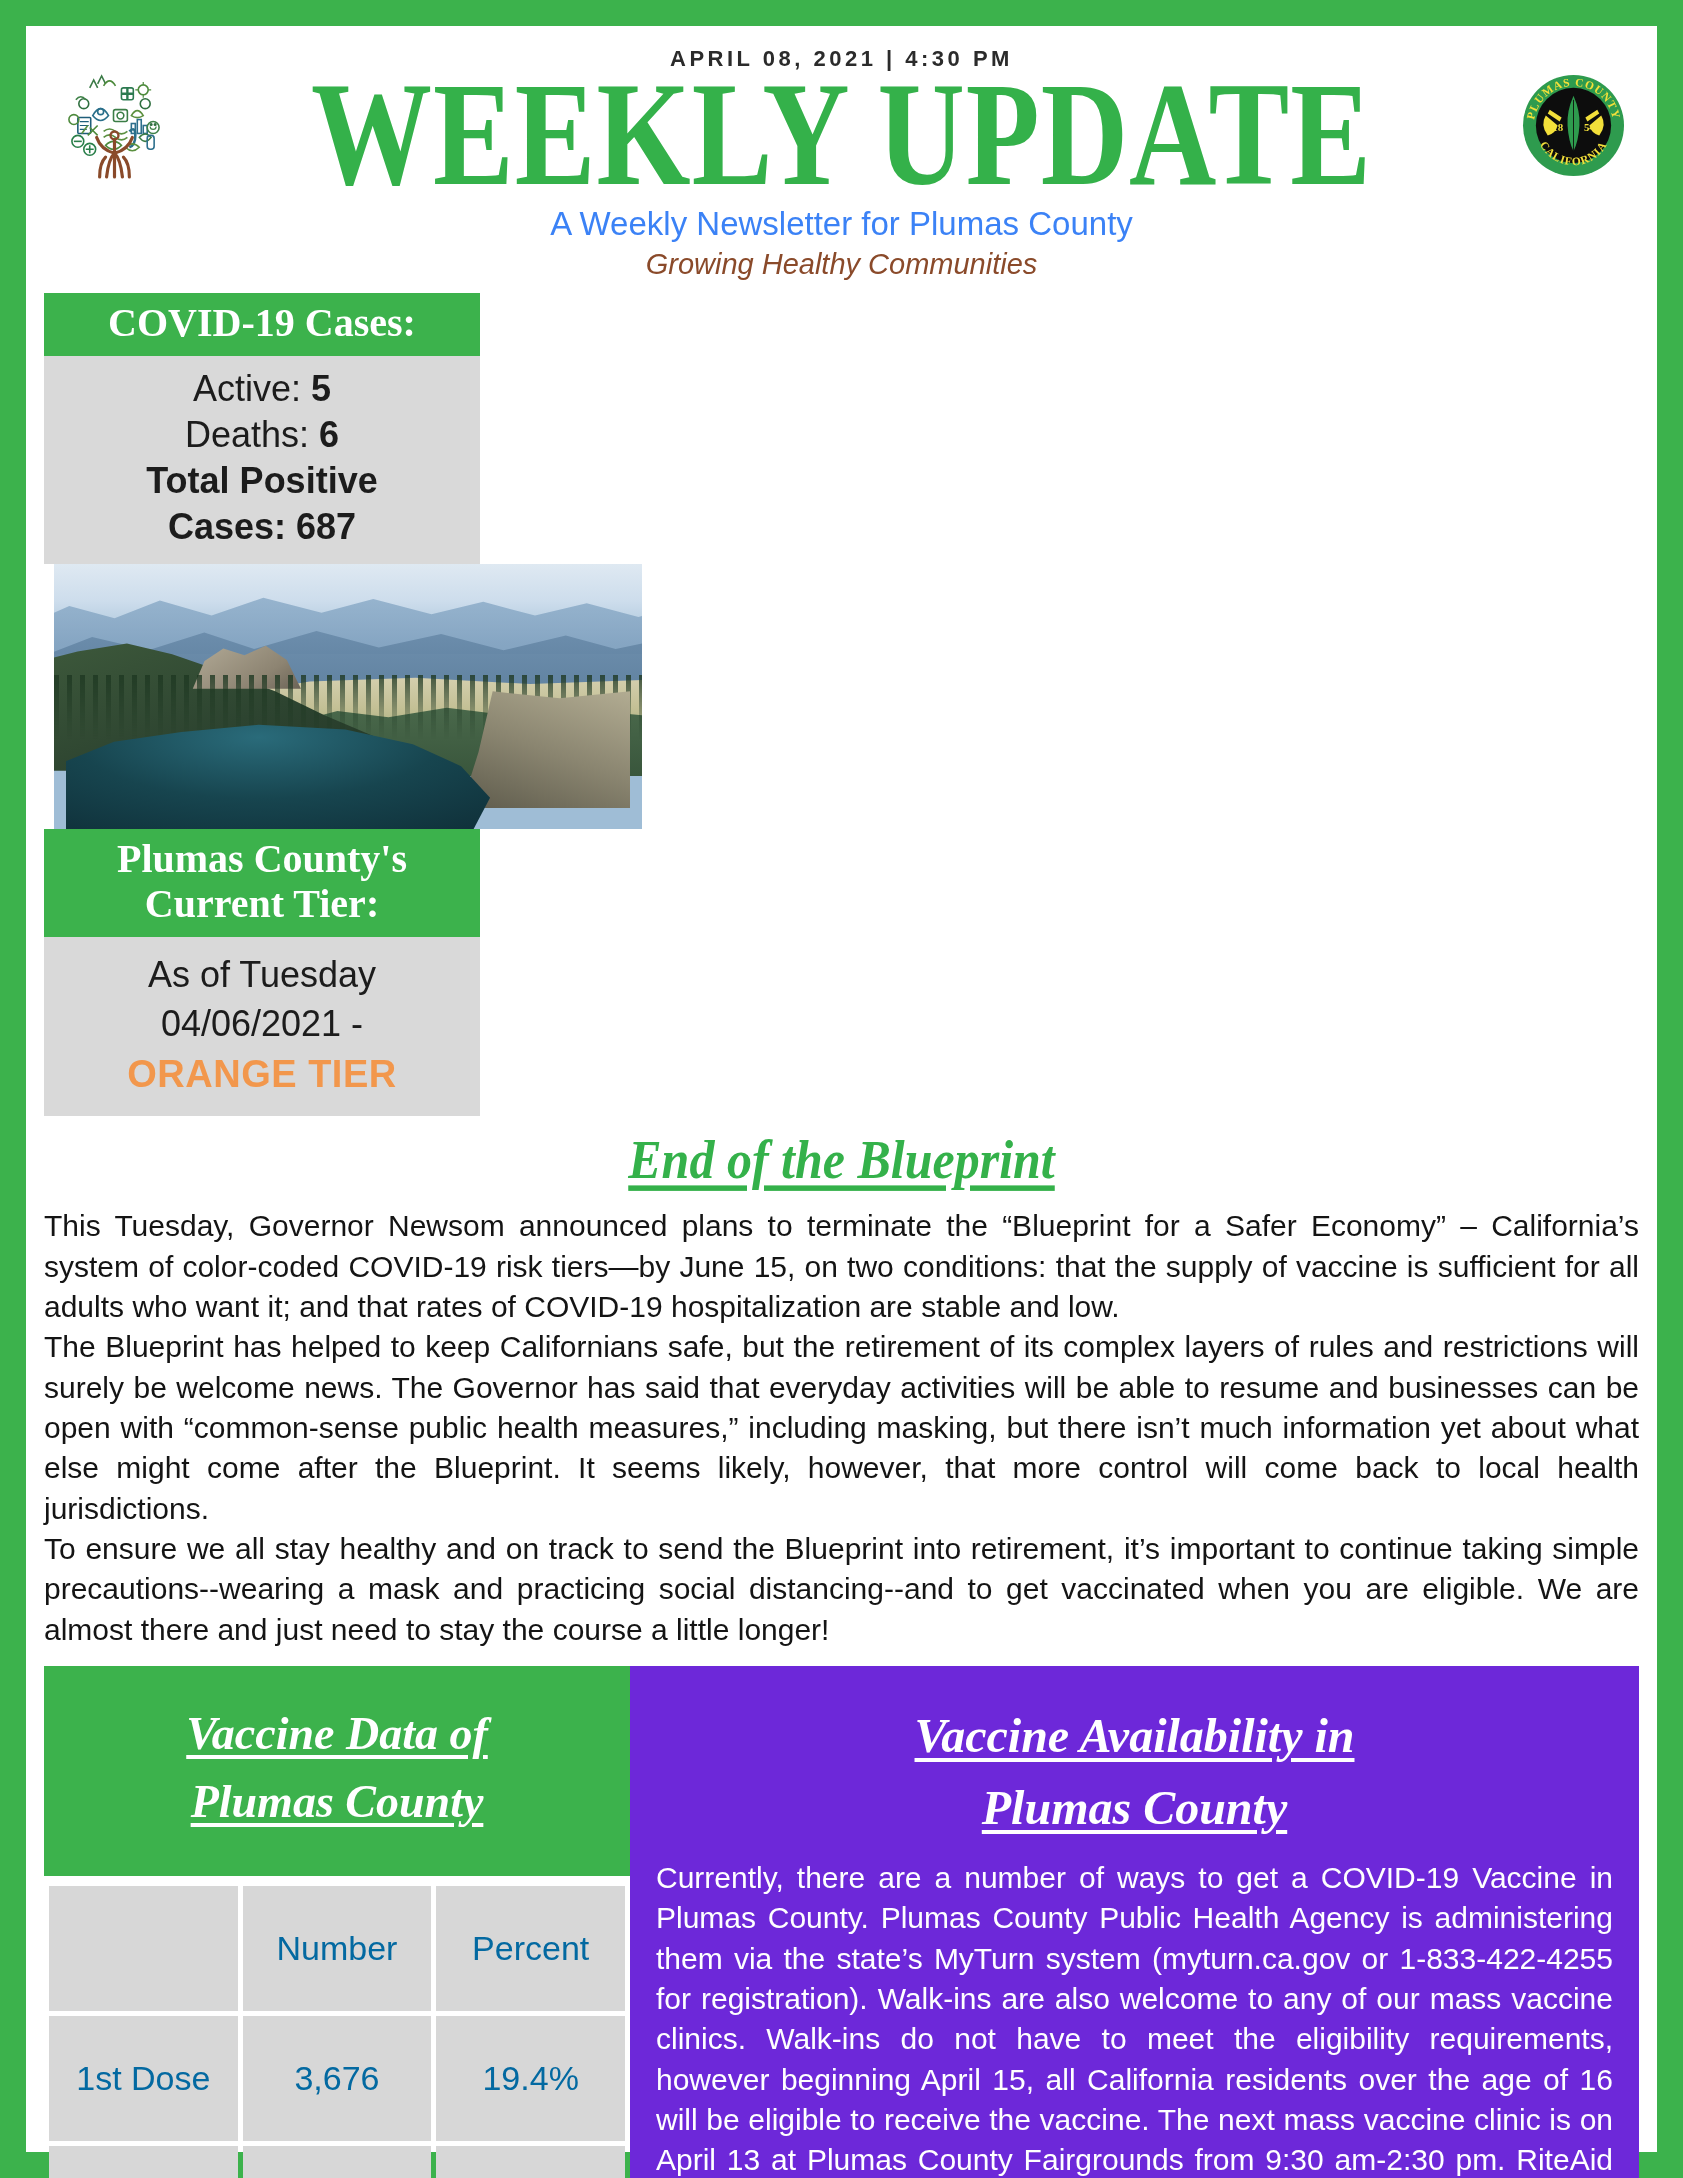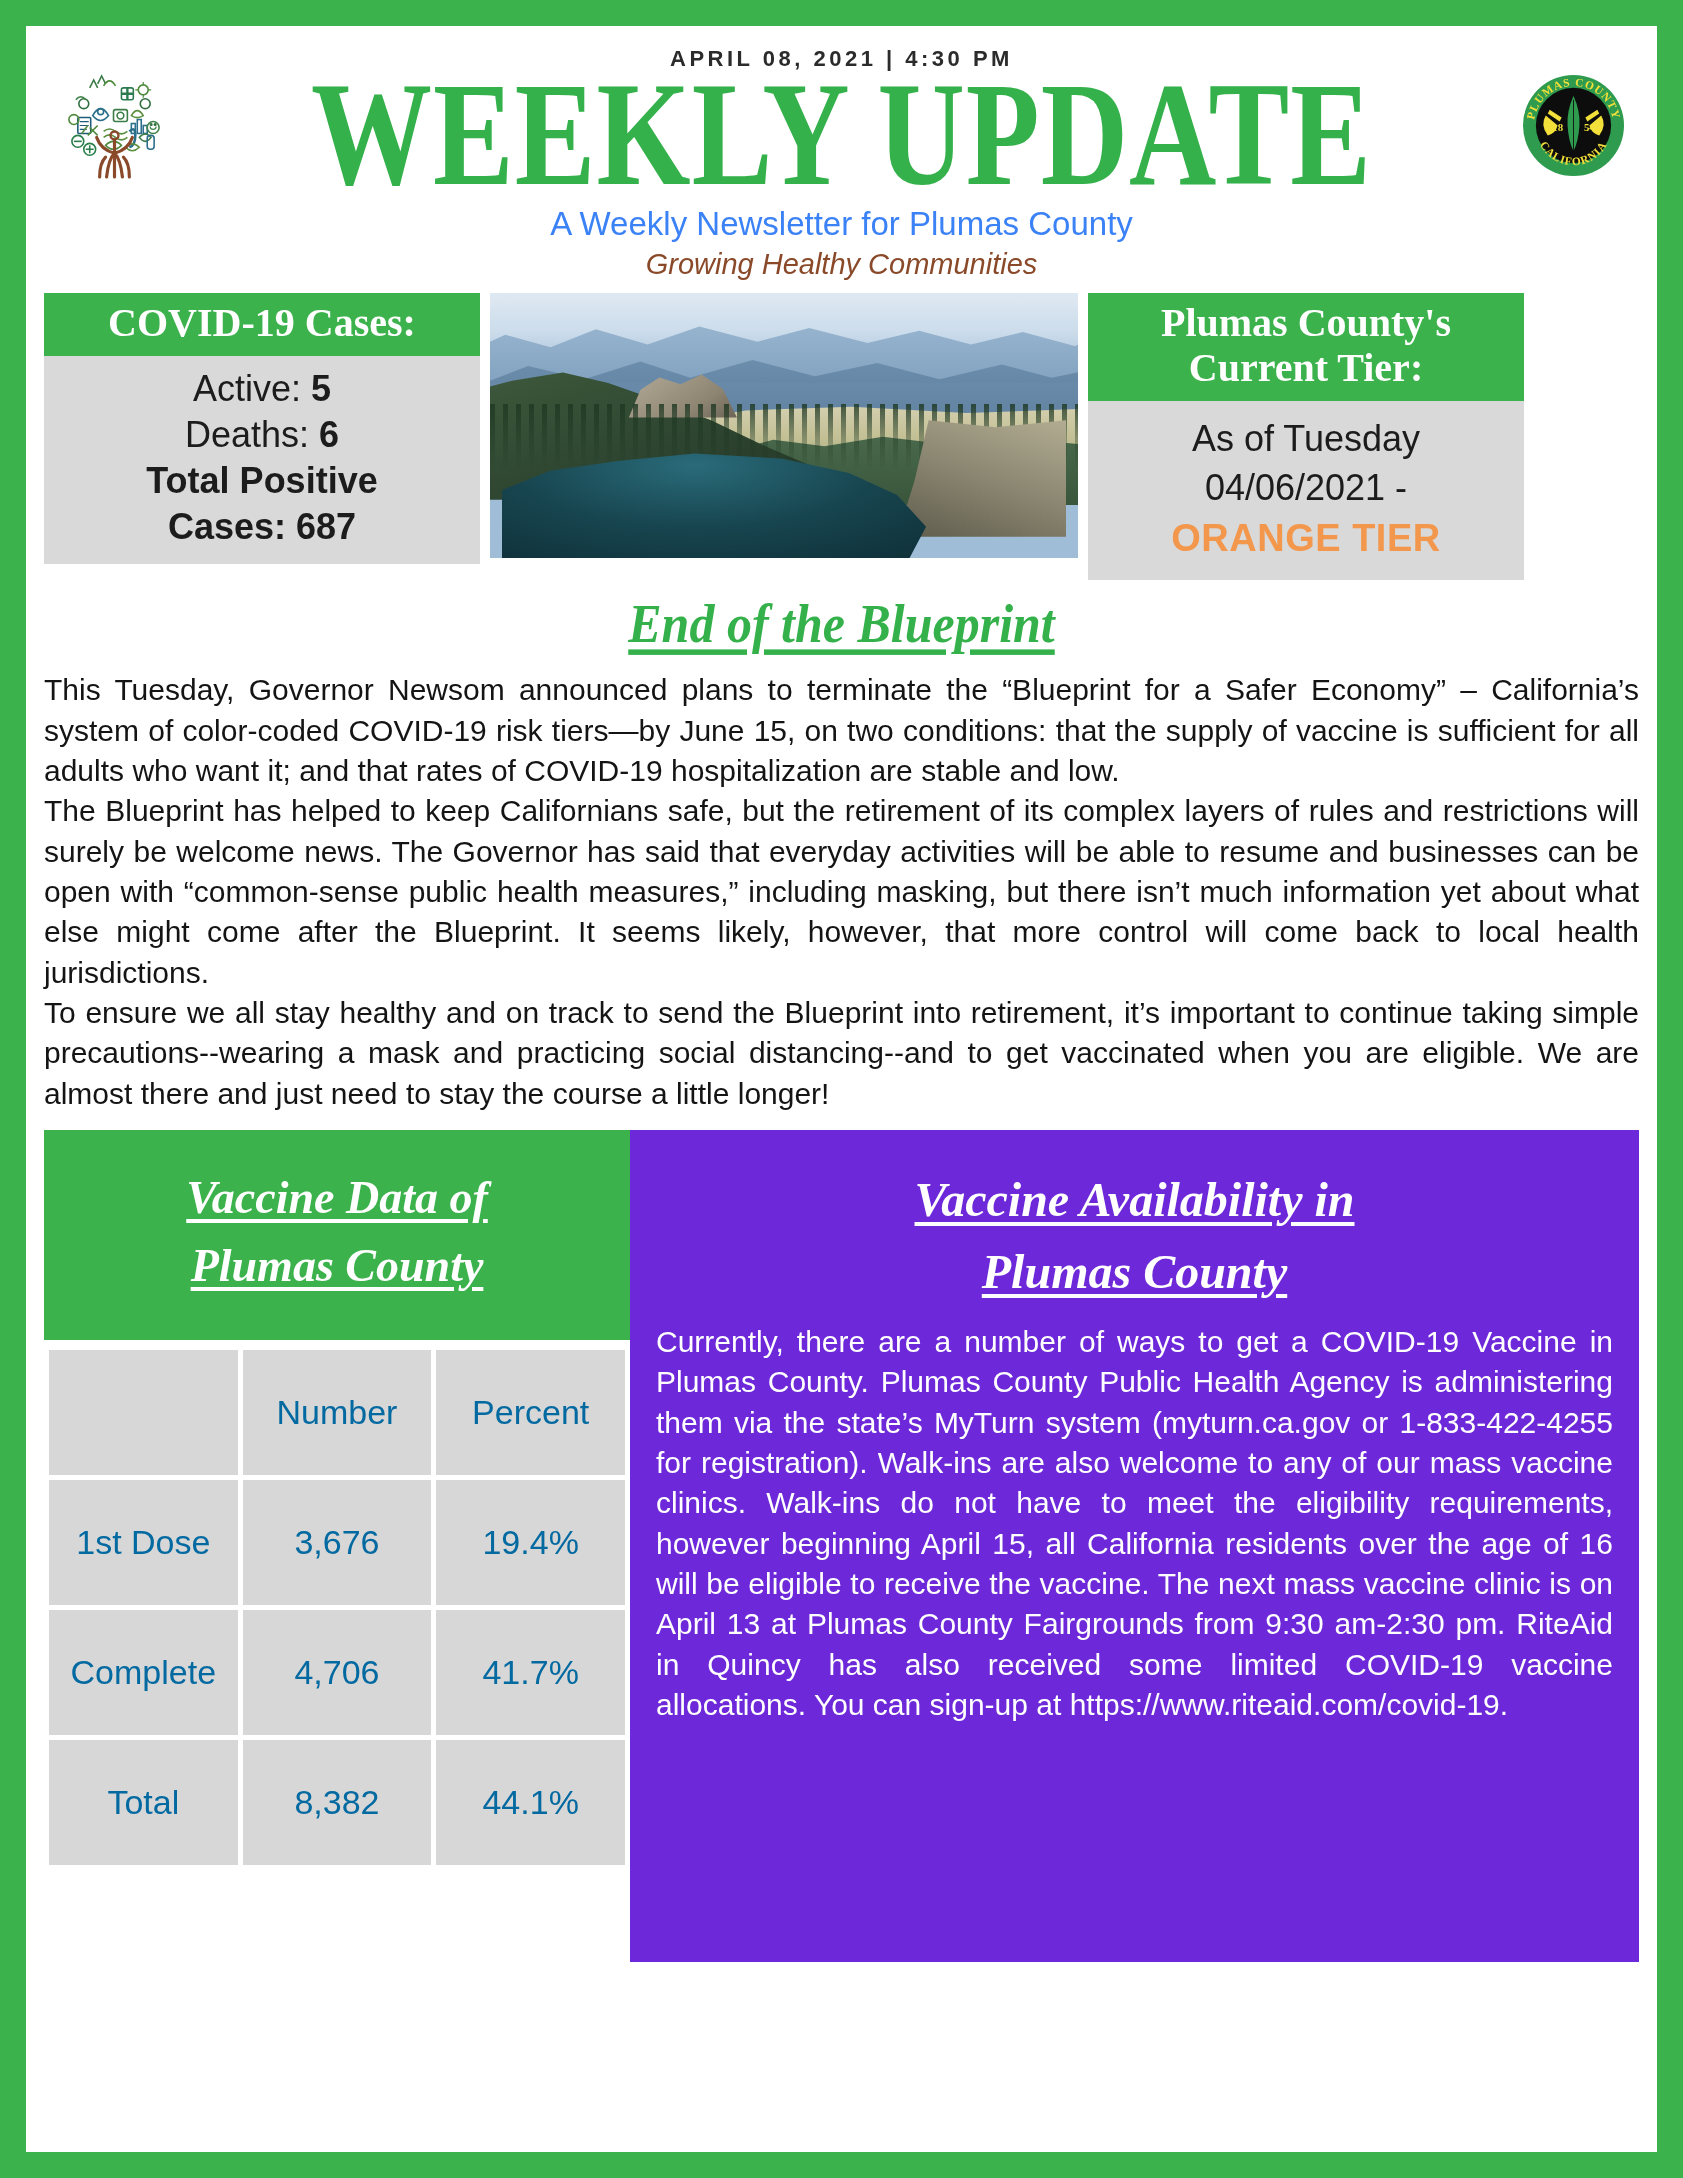--- a/index.html
+++ b/index.html
@@ -91,20 +91,21 @@
     font-family: "Liberation Sans", sans-serif;
   }
 
   
   .stats-strip {
     display: flex;
     margin-top: 12px;
     gap: 0;
     align-items: flex-start;
     padding: 0 4px;
+    flex-direction: column;
   }
 
   .stat-box { width: 436px; }
 
   .stat-header {
     background: #3cb24c;
     color: #ffffff;
     font-family: "Liberation Serif", serif;
     font-weight: 700;
     font-size: 40px;

